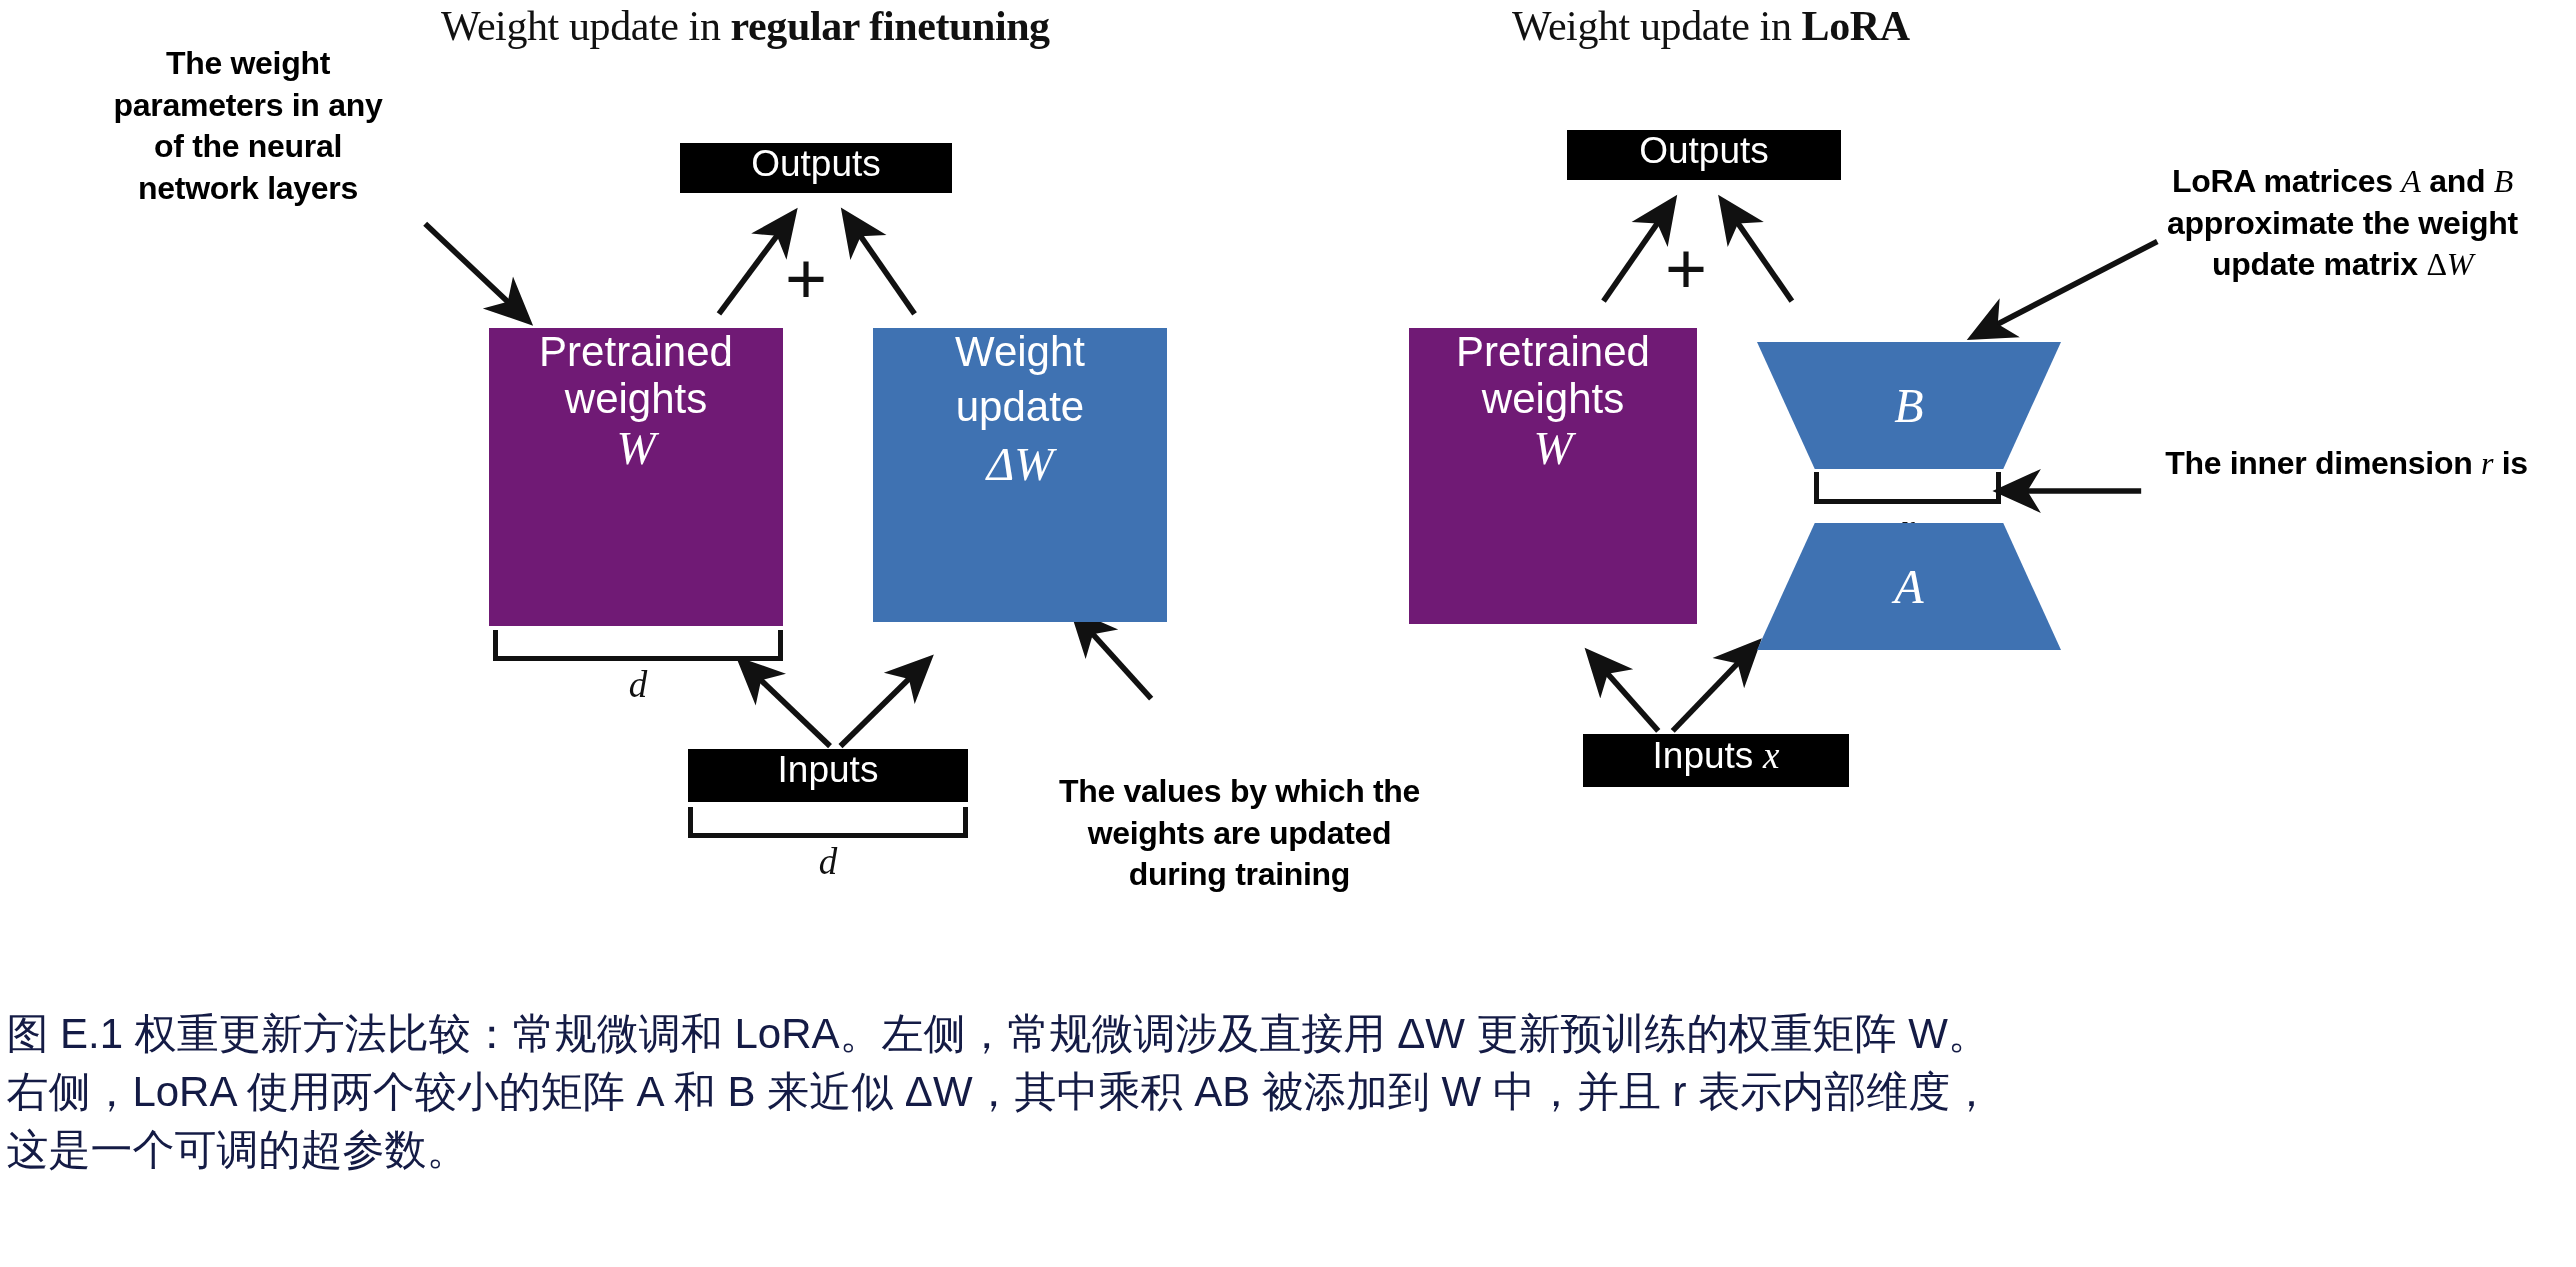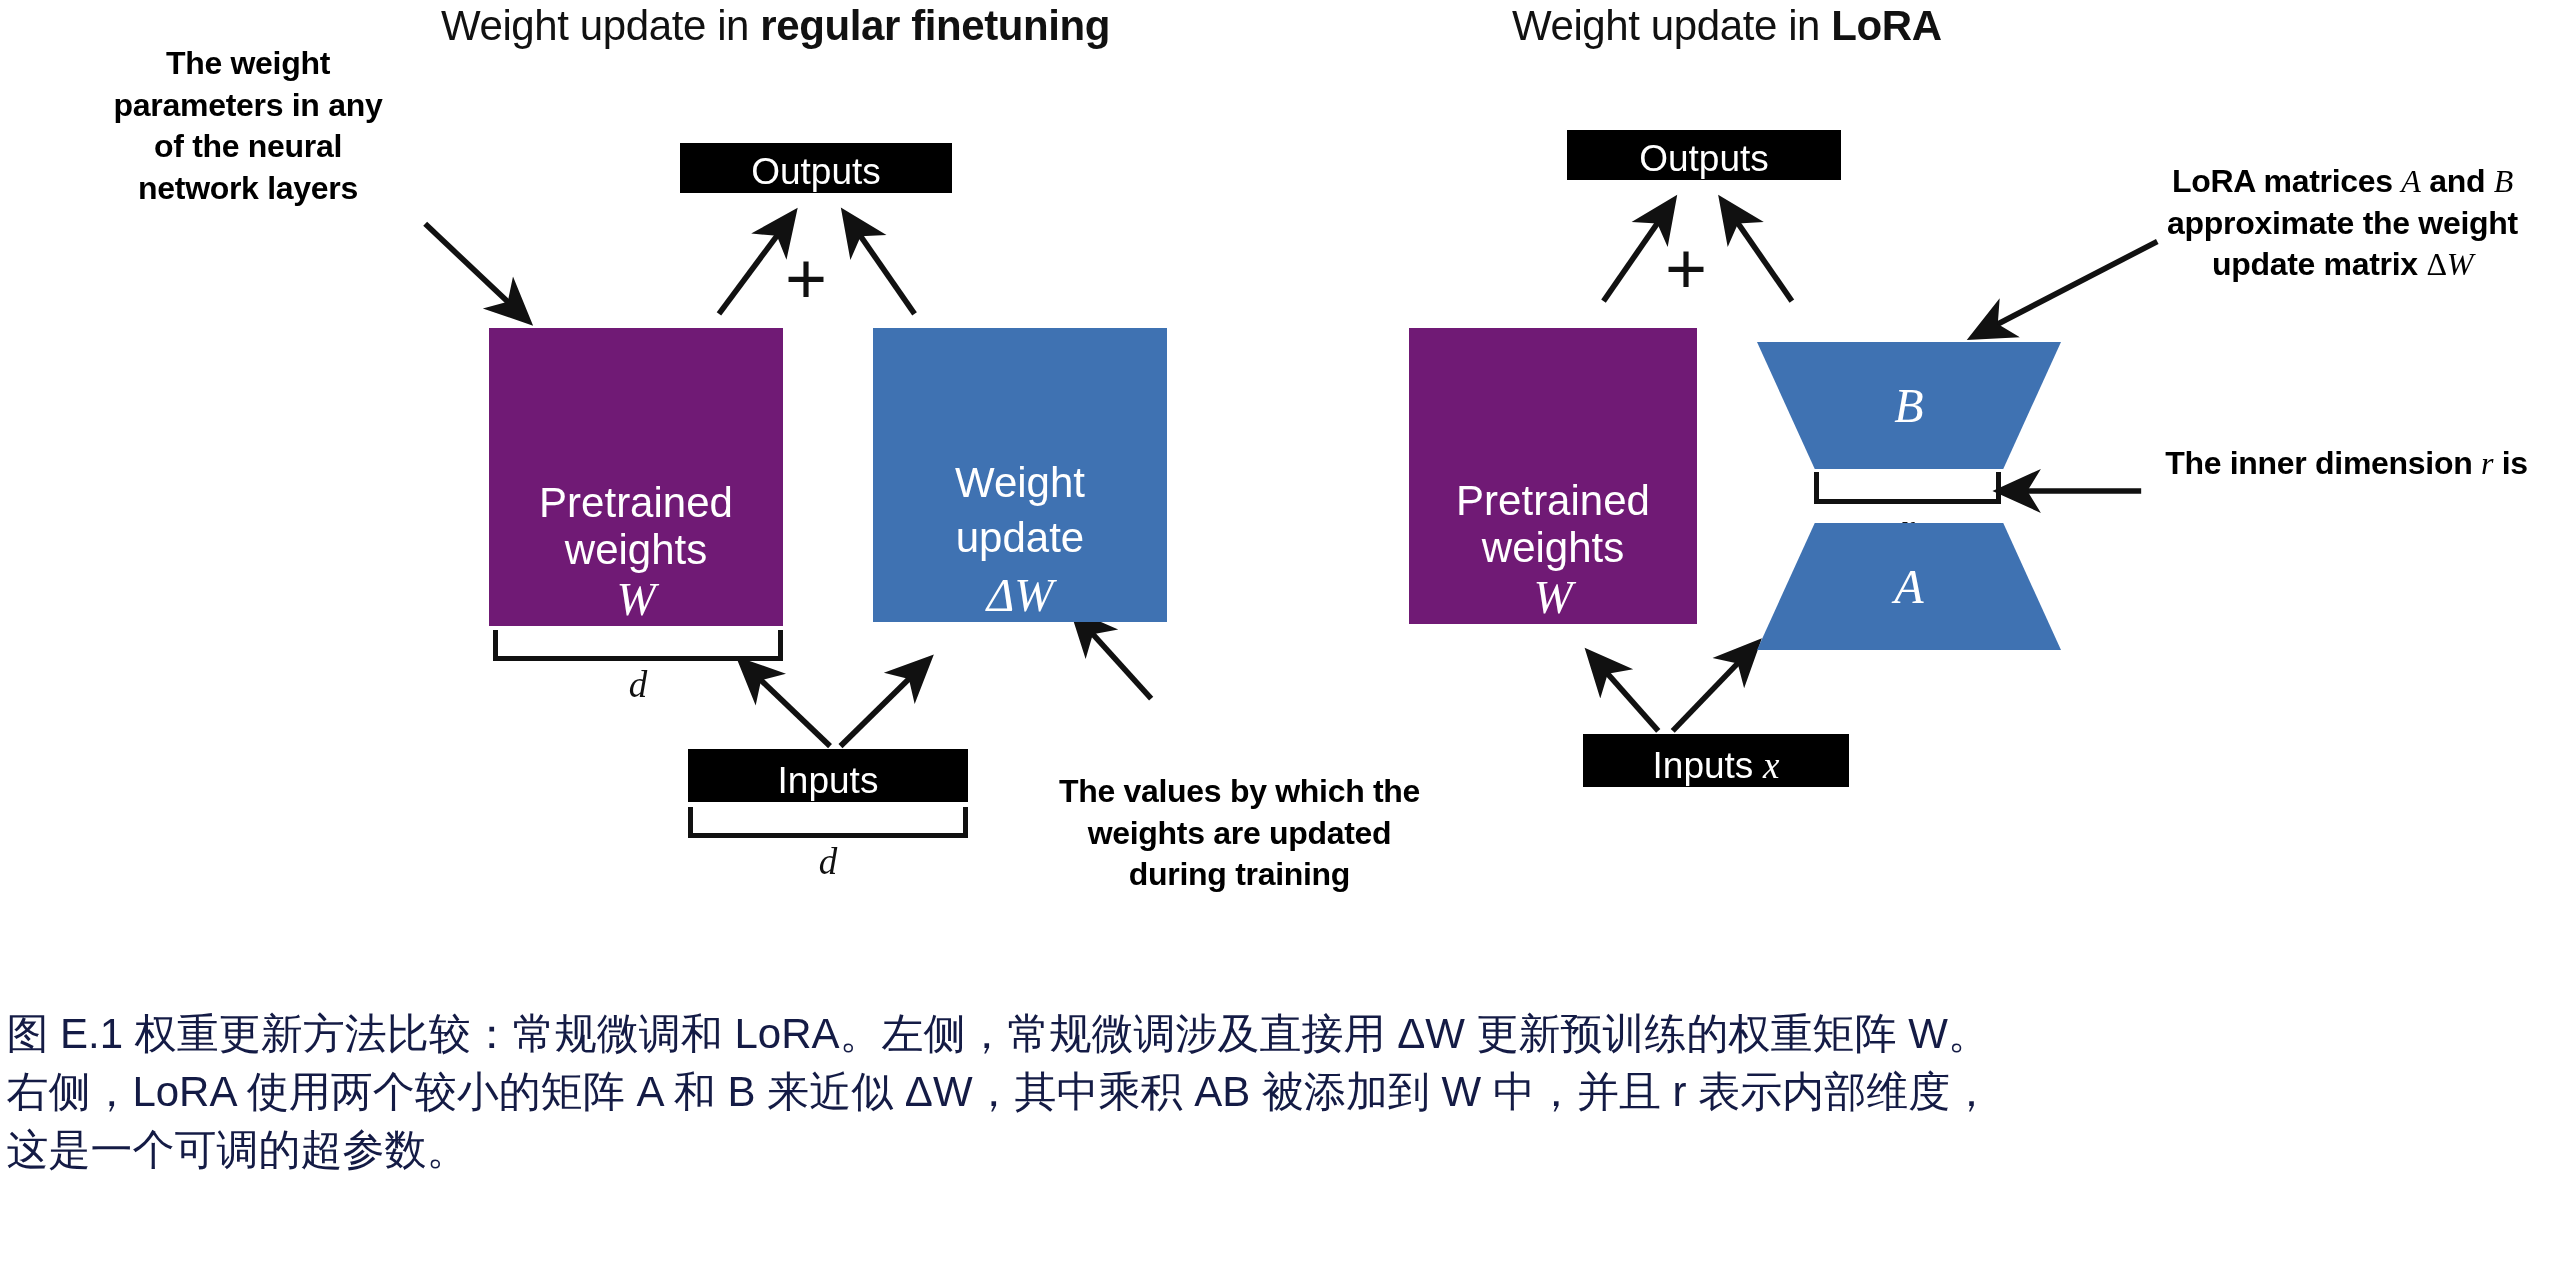--- a/index.html
+++ b/index.html
@@ -5,38 +5,38 @@
   html,body{margin:0;padding:0;background:#ffffff;}
   body{
     width:2576px;height:1267px;position:relative;overflow:hidden;
     font-family:"Liberation Sans", sans-serif;
     -webkit-font-smoothing:antialiased;
   }
   .fig{position:absolute;left:0;top:0;width:2576px;height:990px;}
 
   
   .panel-title{
-    position:absolute;font-family:Liberation Sans, sans-serif;
+    position:absolute;font-family:Liberation Serif, serif;
     font-size:42px;color:#111;white-space:nowrap;letter-spacing:-0.4px;
   }
   .panel-title b{font-weight:bold;}
 
   
   .annot{
     position:absolute;font-family:"Liberation Sans",sans-serif;
     font-weight:bold;font-size:32px;line-height:1.30;color:#000;
     text-align:center;letter-spacing:-0.3px;
   }
   .annot .mv{font-family:"Liberation Serif",serif;font-style:italic;font-weight:normal;}
   .annot .dl{font-family:"Liberation Serif",serif;font-weight:normal;font-style:normal;}
 
   
   .box{
     position:absolute;display:flex;flex-direction:column;
-    align-items:center;justify-content:flex-end;
+    align-items:center;justify-content:flex-start;
     color:#ffffff;font-family:"Liberation Sans",sans-serif;
     box-sizing:border-box;
   }
   .box-black{background:#000000;font-size:37px;}
   .box-gray{background:#701a75;font-size:42px;line-height:1.12;}
   .box-blue{background:#3f72b2;font-size:42px;line-height:1.12;gap:8px;}
   .mathvar{font-family:"Liberation Serif",serif;font-style:italic;font-size:47px;}
   .mathvar-sm{font-family:"Liberation Serif",serif;font-style:italic;font-size:37px;}
 
   

